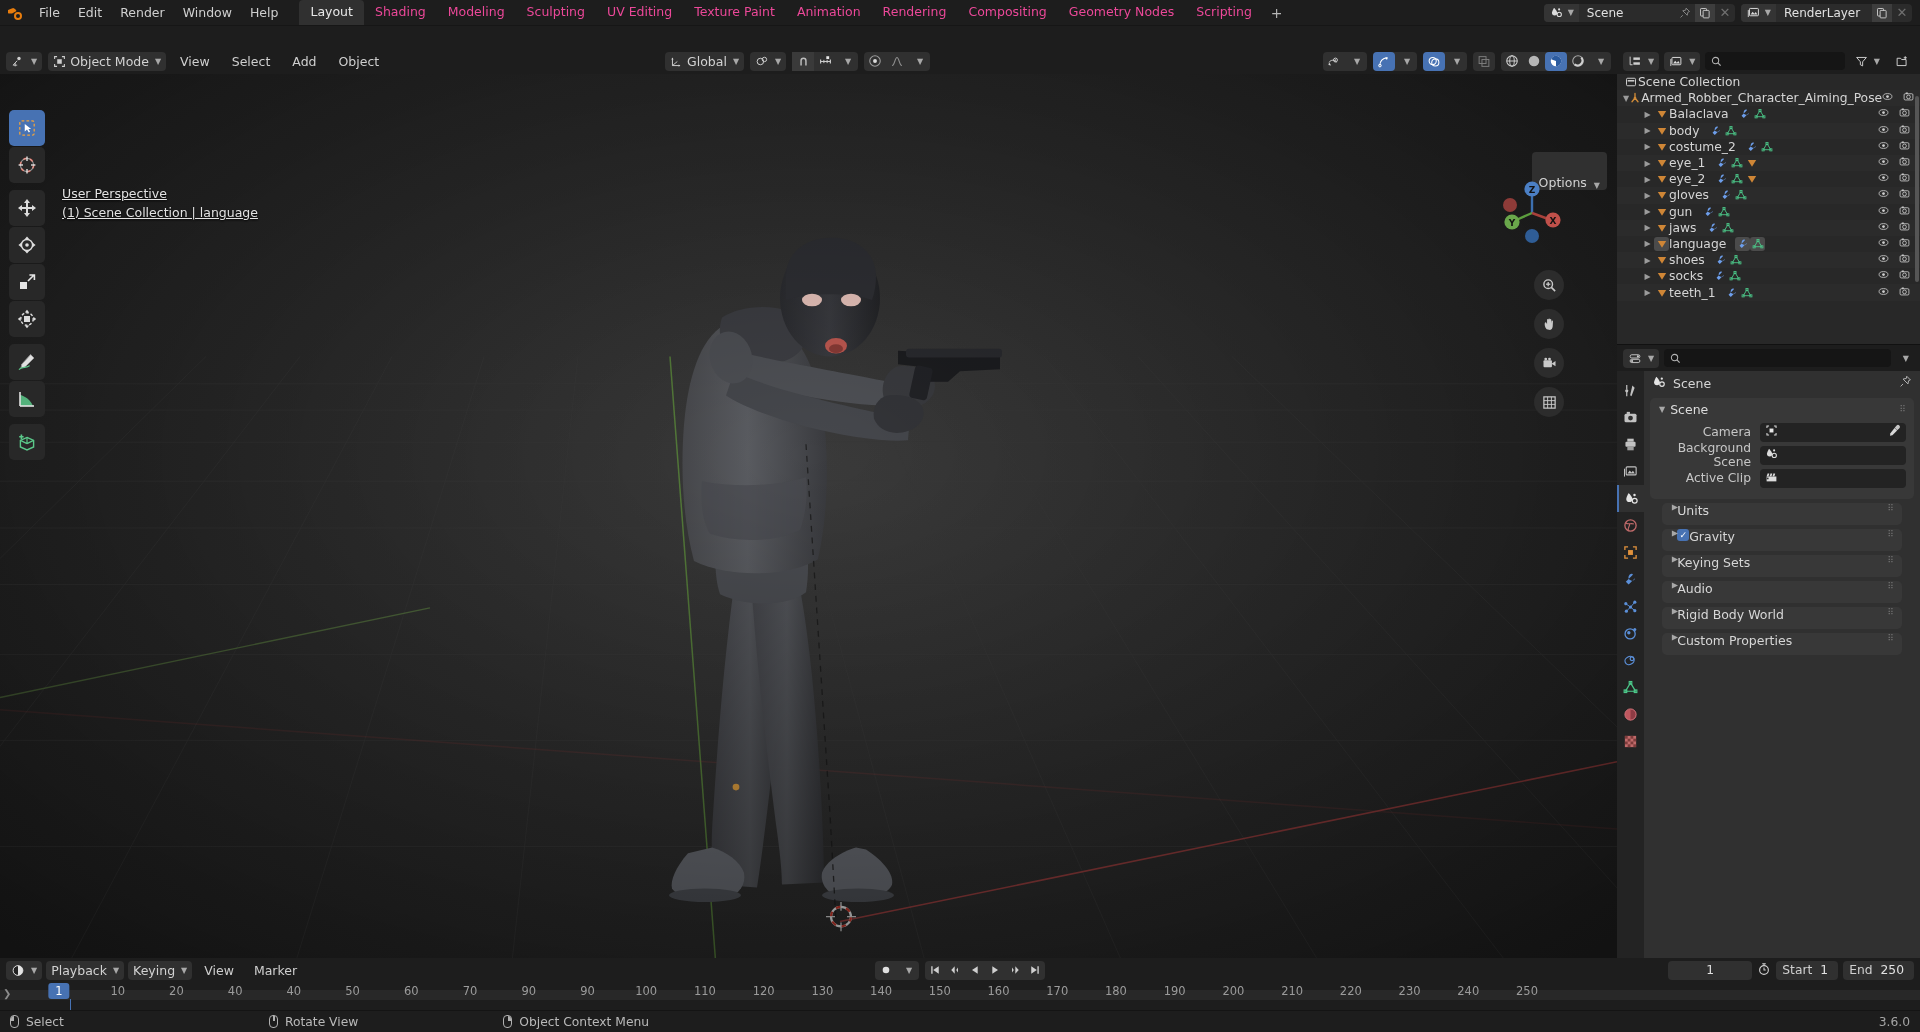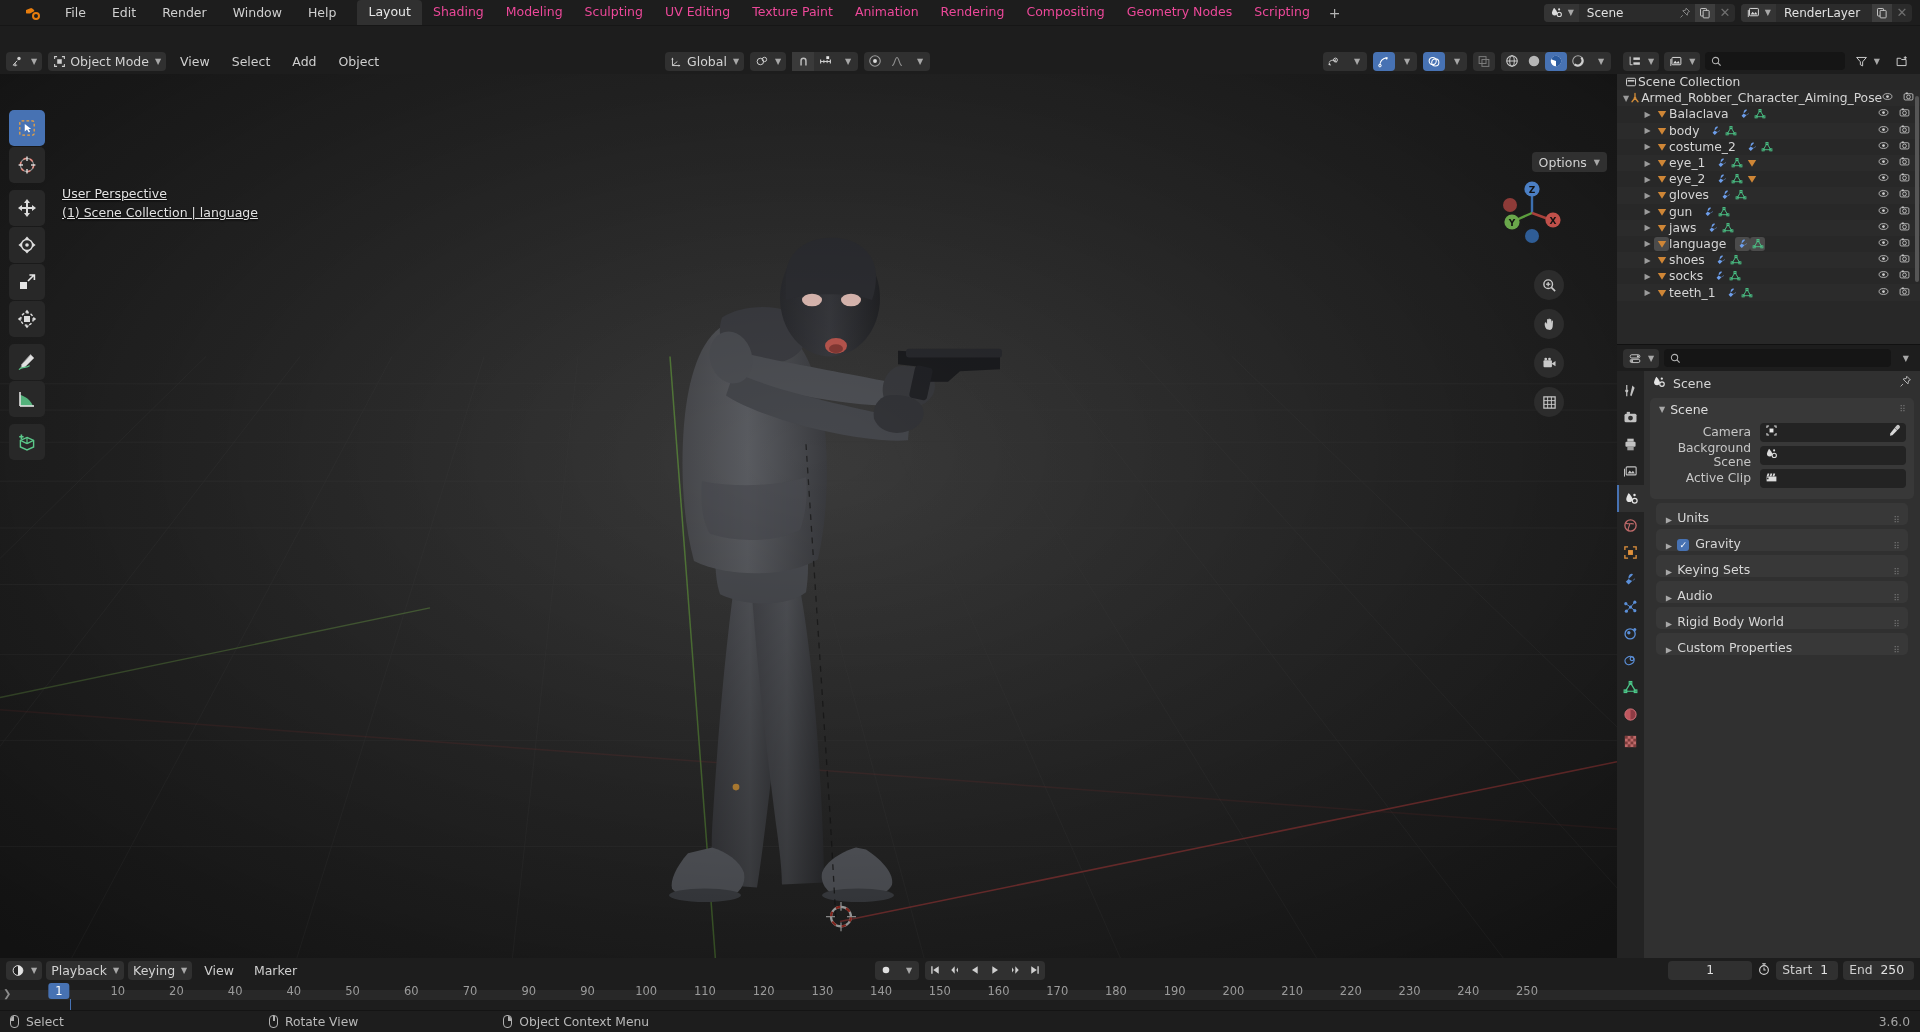--- a/index.html
+++ b/index.html
@@ -30,21 +30,21 @@
     width:9px;height:6px;background:#e87d0d;left:0;top:2px;
     border-radius:2px 5px 1px 1px;
     clip-path:polygon(0 40%, 70% 0, 100% 55%, 45% 100%, 0 100%);
   }
 
   
   .topbar {
     height:26px; background:#1d1d1d; display:flex; align-items:stretch;
     position:relative; border-bottom:1px solid #161616;
   }
-  .topbar .menurow { display:flex; align-items:center; gap:8px; padding-left:24px;}
+  .topbar .menurow { display:flex; align-items:center; gap:0; padding-left:6px;}
   .menuitem { padding:2px 9px; font-size:12.5px; color:#cfcfcf; line-height:18px; border-radius:3px;}
   .wsrow { display:flex; align-items:center; gap:0; margin-left:12px;}
   .wstab {
     padding:4px 11px 5px; font-size:12.5px; color:#ec4899; line-height:16px;
     border-radius:4px 4px 0 0; align-self:flex-end;
   }
   .wstab.active { background:#303030; color:#e8e8e8; }
   .wsplus { padding:2px 8px; color:#b5b5b5; font-size:14px; }
 
   .topbar-right {
@@ -96,22 +96,22 @@
   }
   .tbtn { width:36px;height:36px;background:#282828;border-radius:5px;
           display:flex;align-items:center;justify-content:center;}
   .tbtn.sel { background:#4772b3; }
   .tgap { height:5px; }
 
   .vp-text { position:absolute; left:62px; top:110px; z-index:5; line-height:19px;
              font-size:12.5px; color:#e2e2e2; text-shadow:0 1px 2px #000;text-decoration:underline;}
 
   .opts { position:absolute; right:10px; top:78px; z-index:5;
-          background:#303030; border-radius:4px; height:20px; display:flex;
-          align-items:center; padding:0 7px; font-size:12.5px; color:#d2d2d2;}
+          background:#303030; border-radius:4px; height:38px; display:flex;
+          align-items:flex-end; padding:0 7px; font-size:12.5px; color:#d2d2d2;}
 
   .gizmo { position:absolute; right:46px; top:100px; width:78px; height:78px; z-index:5;}
 
   .navcol { position:absolute; right:53px; top:196px; width:30px;
             display:flex; flex-direction:column; gap:9px; z-index:5;}
   .navbtn { width:30px;height:30px;border-radius:50%;background:#2c2c2c;
             display:flex;align-items:center;justify-content:center;color:#c9c9c9;}
 
   
   .fig { position:absolute; left:0; top:0; width:100%; height:100%; }
@@ -149,22 +149,22 @@
   .panel { background:#383838; border-radius:5px; margin:3px 6px; }
   .panel-head { height:22px; display:flex; align-items:center; gap:5px;
                 padding:0 7px; font-size:12.5px; color:#dcdcdc;}
   .panel-head .dots { margin-left:auto; color:#6e6e6e; letter-spacing:1px; font-size:9px;}
   .panel-body { padding:2px 8px 8px; }
   .prow { display:flex; align-items:center; height:20px; margin-bottom:3px;}
   .prow .lbl { width:102px; text-align:right; padding-right:9px; font-size:12.3px; color:#c6c6c6;}
   .field { flex:1; height:19px; background:#232323; border-radius:4px;
            display:flex; align-items:center; padding:0 5px; gap:5px;}
   .field .eyed { margin-left:auto; color:#b0b0b0;}
-  .closedpanel { background:#383838; border-radius:5px; margin:4px 12px; height:22px;
-                 display:flex; align-items:flex-end; gap:6px; padding:0 7px; font-size:12.5px;}
+  .closedpanel { background:#383838; border-radius:5px; margin:4px 18px; height:22px;
+                 display:flex; align-items:flex-start; padding:0 7px; font-size:12.5px;}
   .closedpanel .dots { margin-left:auto; color:#6e6e6e; letter-spacing:1px; font-size:9px;}
   .cbx { width:12px;height:12px;background:#4772b3;border-radius:3px;
          display:flex;align-items:center;justify-content:center;color:#fff;font-size:9px;}
 
   
   .timeline { position:absolute; left:0; right:0; bottom:22px; height:52px;
               background:#1d1d1d; }
   .tl-header { height:24px; display:flex; align-items:center; gap:4px; padding:0 6px;
                position:relative;}
   .tl-mid { position:absolute; left:50%; transform:translateX(-50%); display:flex;

